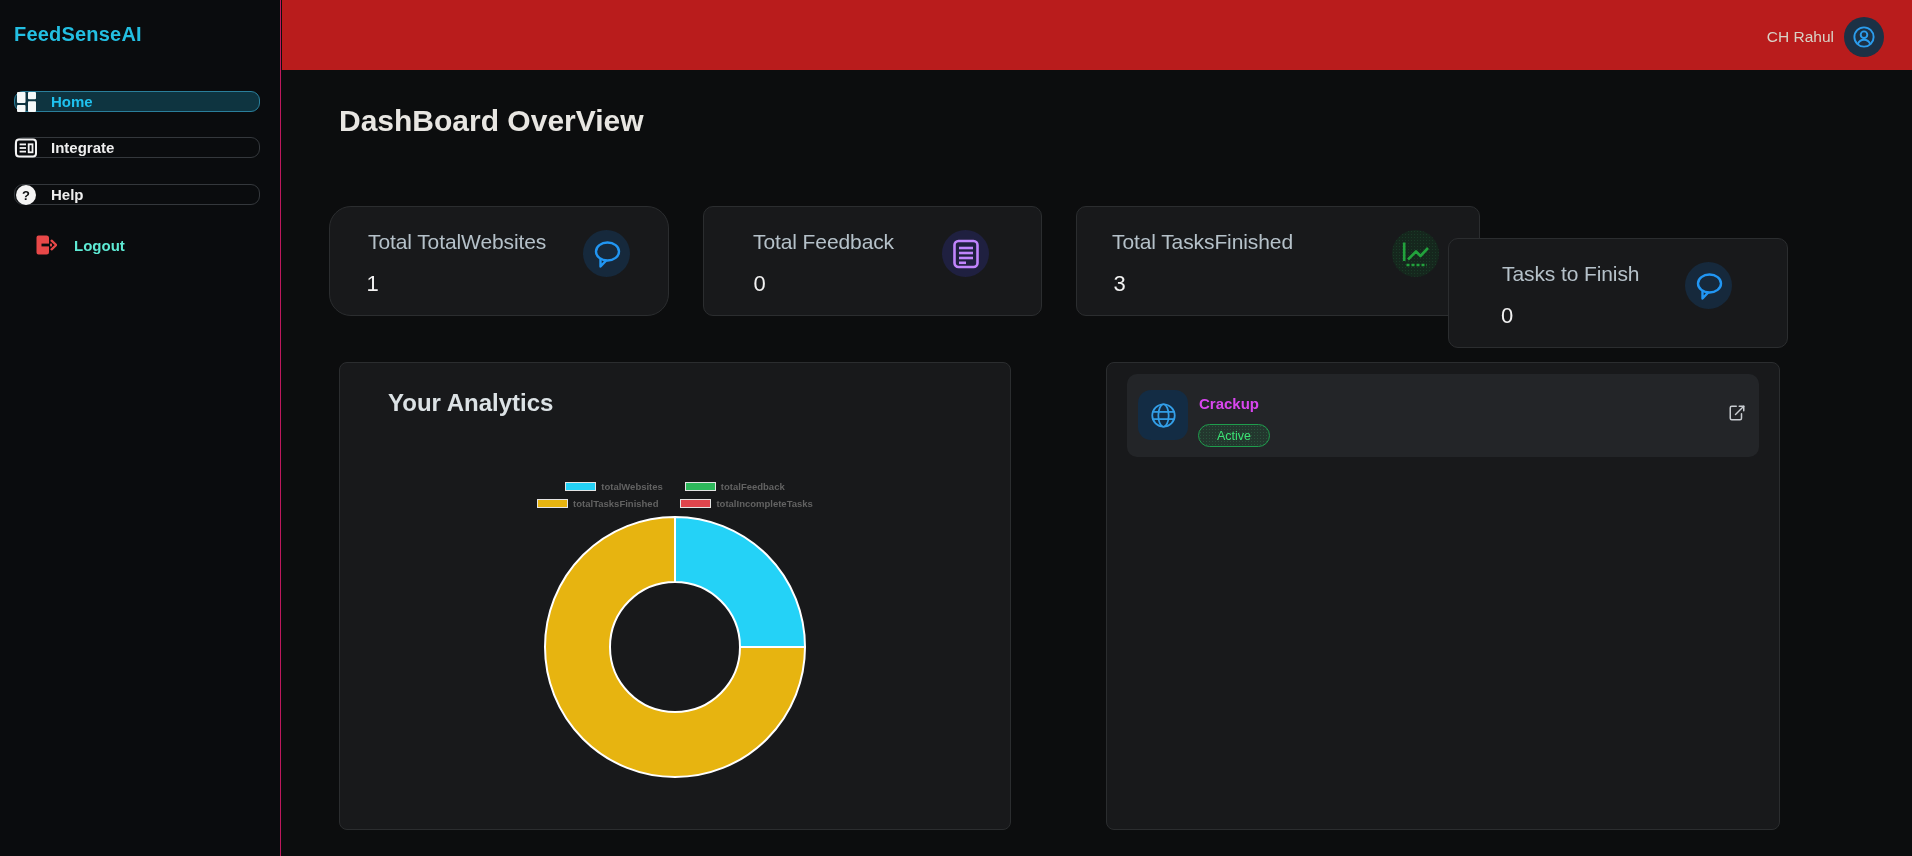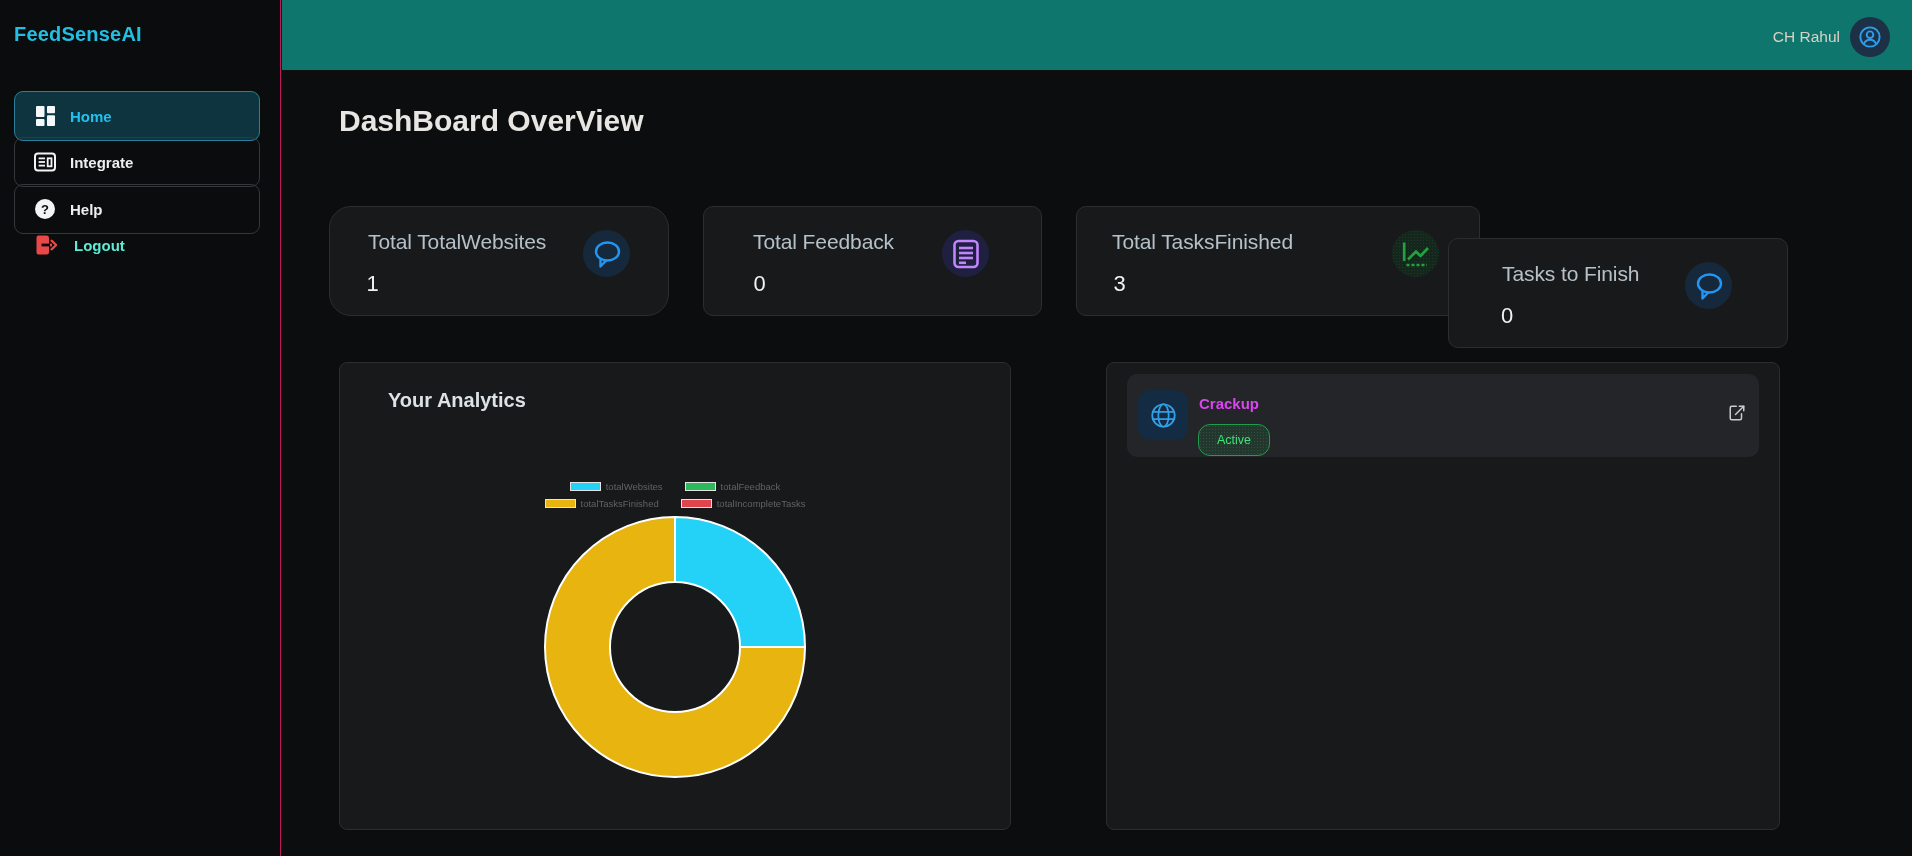--- a/index.html
+++ b/index.html
@@ -1,28 +1,28 @@
 <!DOCTYPE html>
 <html><head>
 <meta charset="utf-8">
 <style>
 * { margin:0; padding:0; box-sizing:border-box; }
 html,body { width:1912px; height:856px; overflow:hidden; background:#0c0d0e; font-family:"Liberation Sans", sans-serif; }
 .sidebar { position:absolute; left:0; top:0; width:281px; height:856px; background:#0a0c0e; border-right:1px solid #be185d; z-index:5; }
 .logo { position:absolute; left:14px; top:23px; font-size:20px; font-weight:bold; color:#23bfe2; letter-spacing:0.2px; }
-.nav-item { position:absolute; left:14px; width:246px; height:50px; border-radius:9px; display:flex; align-items:center; padding-left:19px; }
+.nav-item { position:absolute; left:14px; width:246px; height:21px; border-radius:9px; display:flex; align-items:center; }
 .nav-item .ni { width:22px; display:flex; justify-content:center; flex:0 0 auto; }
 .nav-item .lbl { margin-left:14px; font-size:15px; font-weight:bold; color:#eeeeee; }
 .nav-home { top:91px; background:#0e3440; border:1px solid #2a7f9b; }
 .nav-home .lbl { color:#1fc1ee; }
 .nav-integrate { top:137px; border:1px solid #34383c; }
 .nav-help { top:184px; border:1px solid #34383c; }
 .logout { position:absolute; left:36px; top:235px; display:flex; align-items:center; }
 .logout span { margin-left:17px; font-size:15px; font-weight:bold; color:#5eead4; }
-.topbar { position:absolute; left:282px; top:0; width:1630px; height:74px; background:#0f766e; border-bottom:1.5px solid #26282c; display:flex; align-items:center; justify-content:flex-end; padding-right:22px; }
+.topbar { position:absolute; left:282px; top:0; width:1630px; height:74px; background:#b91c1c; border-bottom:1.5px solid #26282c; display:flex; align-items:center; justify-content:flex-end; padding-right:28px; }
 .topbar .uname { font-size:15.5px; color:#d8d2c6; margin-right:10px; }
 .avatar { width:40px; height:40px; border-radius:50%; background:#1c3145; display:flex; align-items:center; justify-content:center; }
 .content { position:absolute; left:282px; top:70px; width:1630px; height:782px; background:#0c0d0e; }
 h1 { position:absolute; left:57px; top:34px; font-size:30px; font-weight:bold; color:#e8e6e2; }
 .sub { position:absolute; left:58px; top:79px; font-size:17px; color:#a6a9ac; letter-spacing:-0.2px; }
 .card { position:absolute; top:136px; height:110px; background:#18191b; border:1px solid #2b2d2f; border-radius:10px; }
 .card .ct { position:absolute; left:38px; top:23px; font-size:21px; color:#b5c1c9; letter-spacing:-0.1px; }
 .card .cn { position:absolute; left:36.5px; top:64px; font-size:22px; color:#f2f2f2; }
 .card .circ { position:absolute; top:23px; width:47px; height:47px; border-radius:50%; display:flex; align-items:center; justify-content:center; }
 .c1 { left:47px; width:340px;border-radius:22px; }
@@ -31,31 +31,31 @@
 .c4 { left:1166px; width:340px;margin-top:32px; }
 .c2 .ct { left:49px; } .c2 .cn { left:49.5px; }
 .c3 .ct { left:35px; }
 .c4 .ct { left:53px; } .c4 .cn { left:52px; }
 .circ.blue { background:#16293c; }
 .circ.purple { background:#1f2040; }
 .circ.green { background:#15271d; background-image:radial-gradient(rgba(60,190,110,0.13) 0.8px, transparent 1px); background-size:3px 3px; }
 .panel { position:absolute; top:292px; height:468px; background:#18191b; border:1px solid #2b2d2f; border-radius:8px; }
 .p-left { left:57px; width:672px; }
 .p-right { left:824px; width:674px; }
-.panel h2 { position:absolute; left:48px; top:26px; font-size:20px; font-weight:bold; color:#dce2e5; }
+.panel h2 { position:absolute; left:48px; top:26px; font-size:24px; font-weight:bold; color:#dce2e5; }
 .legend { position:absolute; left:0; top:118px; width:100%; }
-.lrow { display:flex; justify-content:center; gap:22px; margin-bottom:6px; }
+.lrow { display:flex; justify-content:center; gap:22px; margin-bottom:6px;font-weight:bold; }
 .litem { display:flex; align-items:center; gap:5px; }
 .lbox { width:31px; height:9px; border:1px solid #e4e4e4; }
 .litem span { font-size:9.5px; color:#626262; }
 .chart { position:absolute; left:0; top:0; }
 .witem { position:absolute; left:20px; top:11px; width:632px; height:83px; background:#232528; border-radius:10px; }
 .wtile { position:absolute; left:11px; top:16px; width:50px; height:50px; border-radius:13px; background:#132c44; display:flex; align-items:center; justify-content:center; }
 .wname { position:absolute; left:72px; top:21px; font-size:15px; font-weight:bold; color:#d946ef; }
-.wbadge { position:absolute; left:71px; top:50px; height:32px; padding:9px 18px; border:1.5px solid #1f9d4d; border-radius:12px; background:rgba(40,180,90,0.13); color:#3ce375; font-size:12.5px; display:inline-flex; align-items:center; background-image:radial-gradient(rgba(70,220,130,0.17) 0.8px, transparent 1px); background-size:3px 3px; }
+.wbadge { position:absolute; left:71px; top:50px; height:23px; padding:9px 18px; border:1.5px solid #1f9d4d; border-radius:12px; background:rgba(40,180,90,0.13); color:#3ce375; font-size:12.5px; display:inline-flex; align-items:center; background-image:radial-gradient(rgba(70,220,130,0.17) 0.8px, transparent 1px); background-size:3px 3px; }
 .wlink { position:absolute; right:13px; top:30px; }
 </style>
 </head>
 <body>
 <div class="sidebar">
   <div class="logo">FeedSenseAI</div>
   <div class="nav-item nav-home">
     <span class="ni">
         <svg width="19" height="20" viewBox="0 0 19 20" fill="#f4f8f8">
       <rect x="0" y="0" width="8.5" height="11" rx="1"></rect>

